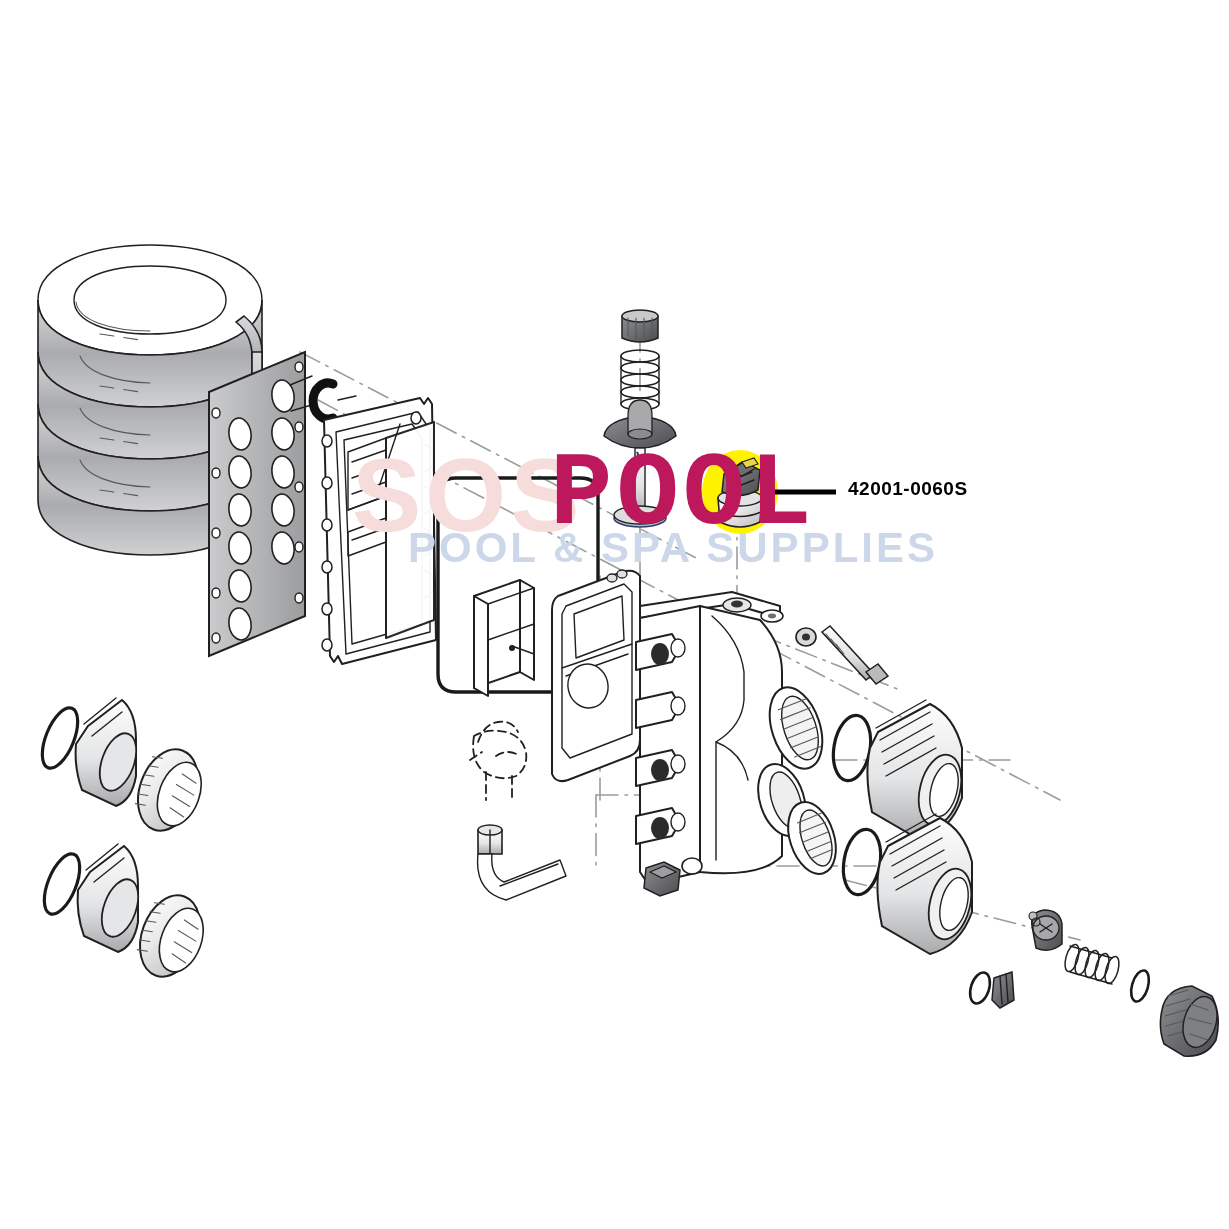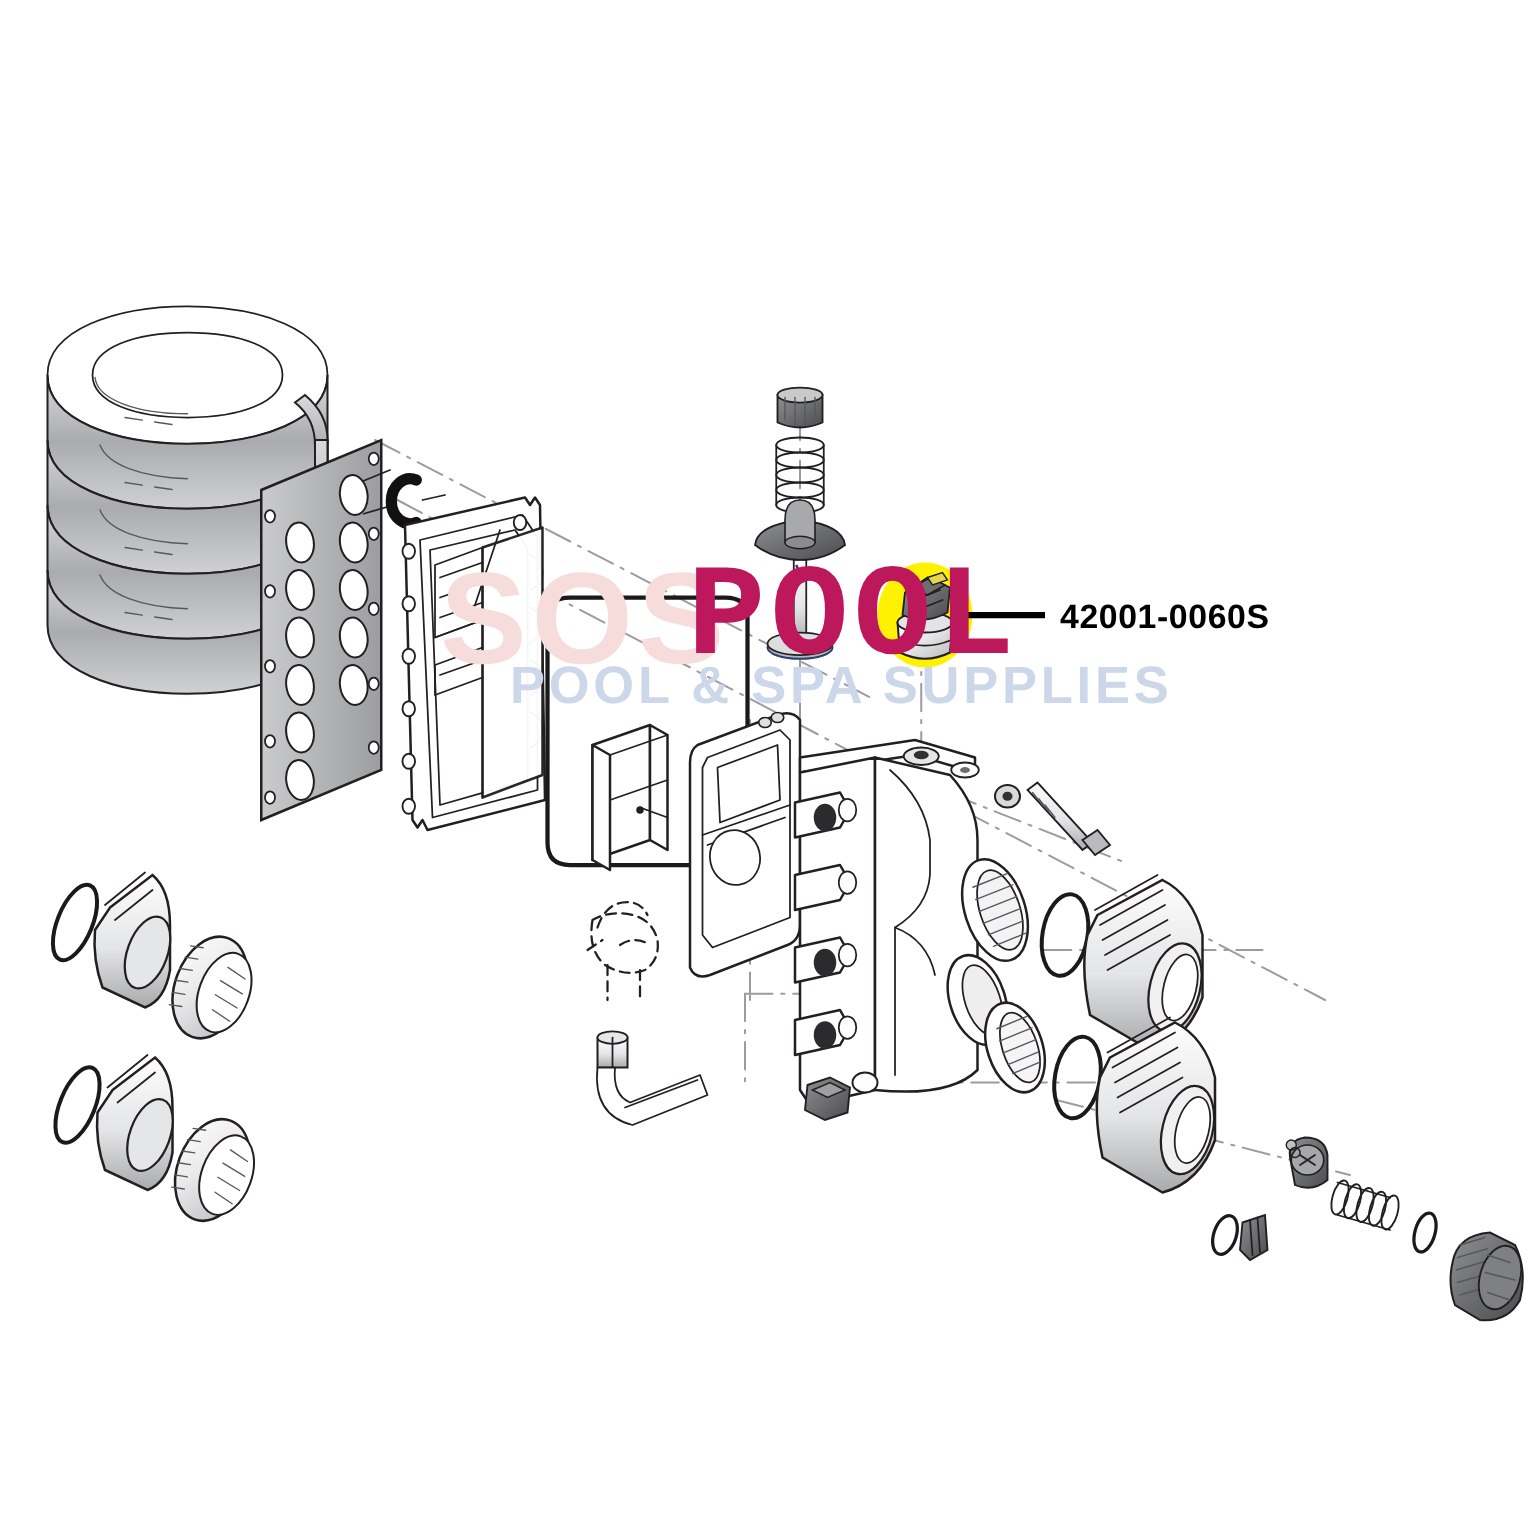--- a/index.html
+++ b/index.html
@@ -5,21 +5,21 @@
   html,body{margin:0;padding:0;background:#ffffff;}
   body{width:1229px;height:1229px;position:relative;overflow:hidden;
        font-family:"Liberation Sans",sans-serif;}
   #stage{position:absolute;inset:0;width:1229px;height:1229px;background:#fff;}
   #art{position:absolute;left:0;top:0;width:1229px;height:1229px;}
   .wm{position:absolute;font-weight:bold;letter-spacing:2px;
       font-family:"Liberation Sans",sans-serif;user-select:none;}
   #wm-sos{left:352px;top:436px;font-size:104px;color:#f7dcdc;letter-spacing:4px;}
   #wm-pool{left:550px;top:436px;font-size:104px;color:#be185d;letter-spacing:4px;font-family:Liberation Mono, monospace;}
   #wm-sub{left:360px;top:524px;font-size:42px;color:#ccd7ea;letter-spacing:3px;margin-left:48px;}
-  #label{position:absolute;left:848px;top:478px;font-size:27px;font-weight:bold;
+  #label{position:absolute;left:848px;top:478px;font-size:19px;font-weight:bold;
          color:#000;letter-spacing:0.5px;white-space:nowrap;
          font-family:"Liberation Sans",sans-serif;}
 </style>
 </head>
 <body>
 
 <div id="stage">
 
   <svg id="art" viewBox="0 0 1229 1229">
     <defs>

